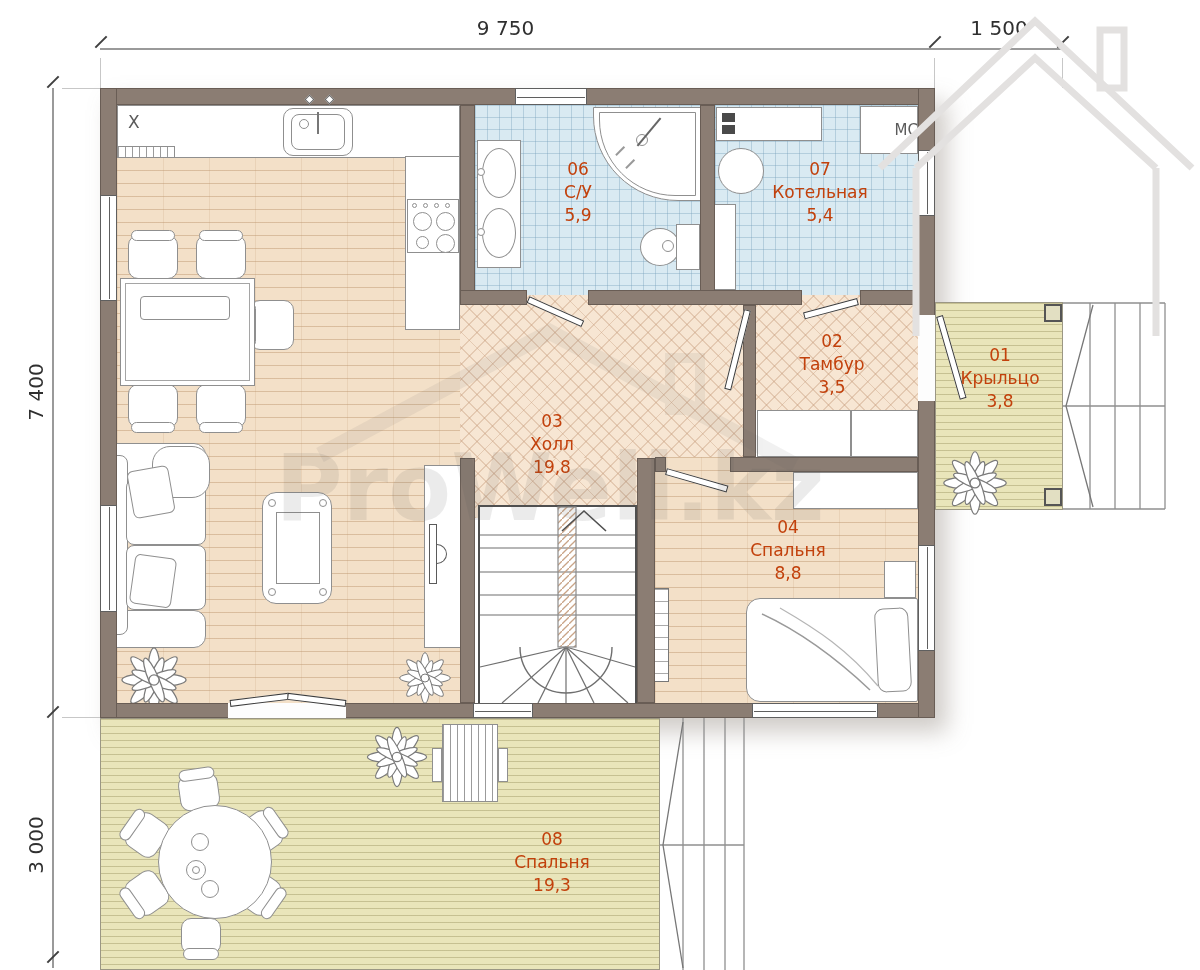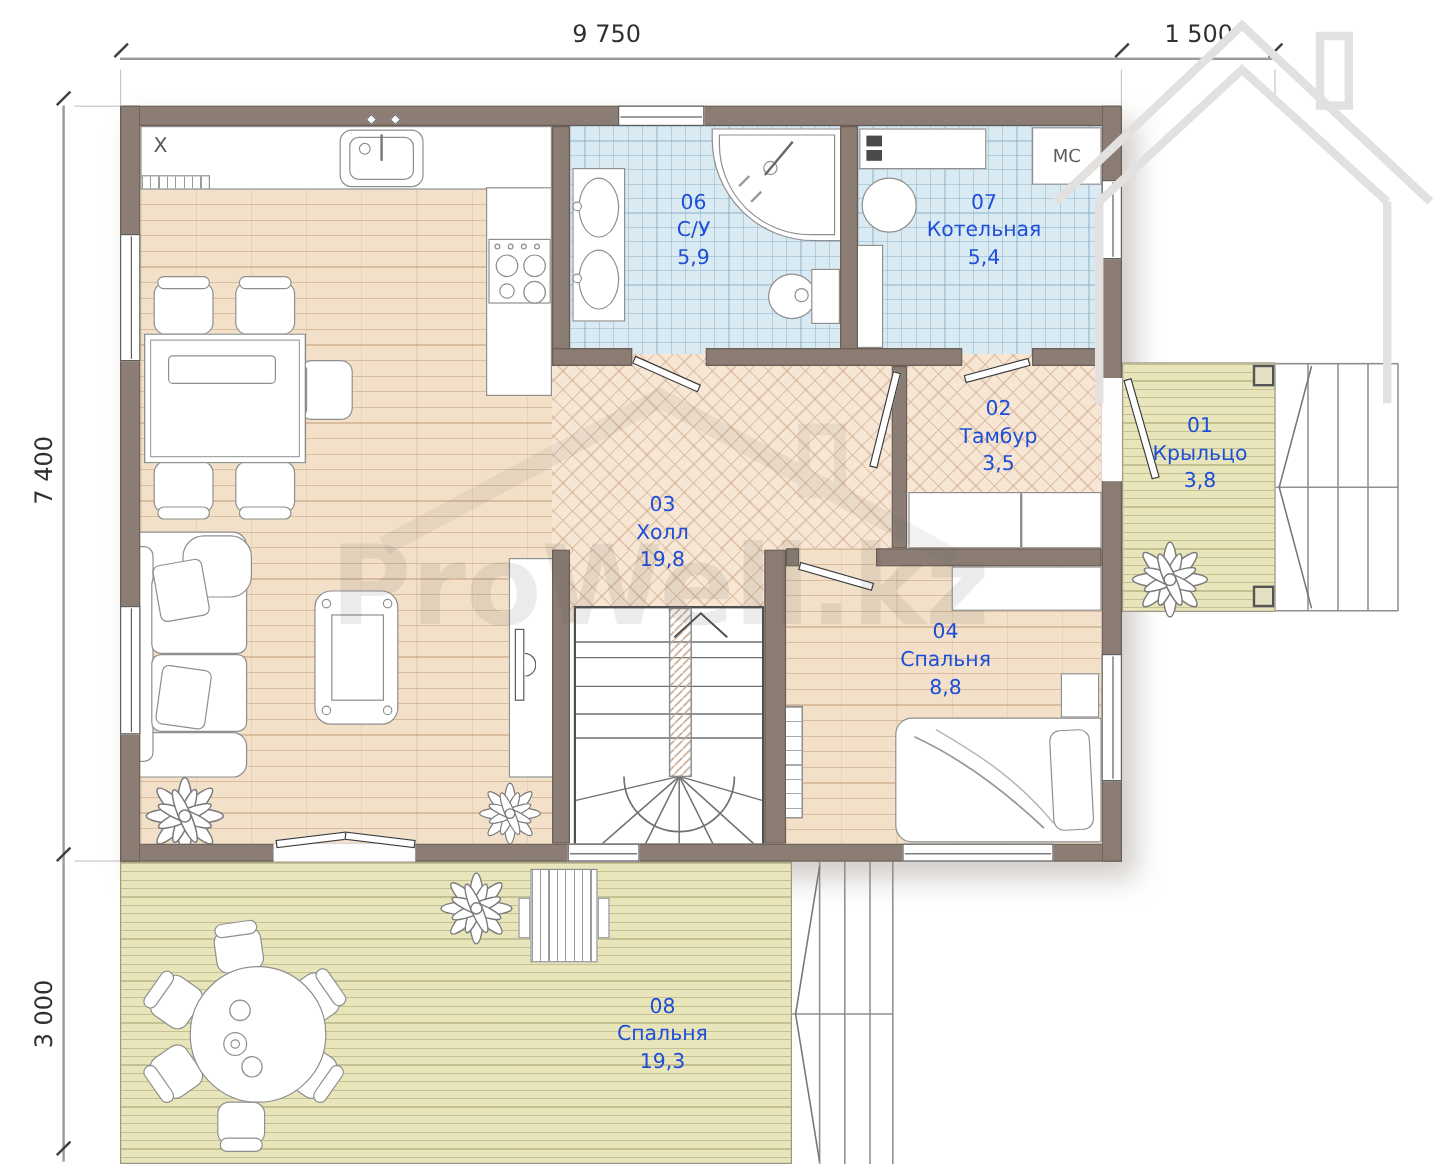--- a/index.html
+++ b/index.html
@@ -41,21 +41,21 @@
   .dchair::after{content:"";position:absolute;left:2px;right:2px;height:11px;background:#fff;
           border:1.5px solid #8f8f8f;border-radius:8px;box-sizing:border-box;}
   .back-top::after{top:-6px;}
   .back-bottom::after{bottom:-6px;}
   .back-left::after{left:-6px;top:2px;bottom:2px;width:11px;height:auto;right:auto;}
   .tchair{position:absolute;width:40px;height:36px;background:#fff;border:1.5px solid #8f8f8f;
           border-radius:10px;box-sizing:border-box;z-index:19;}
   .tchair::after{content:"";position:absolute;left:1px;right:1px;top:-7px;height:12px;background:#fff;
           border:1.5px solid #8f8f8f;border-radius:9px;box-sizing:border-box;}
   
-  .room-label{position:absolute;transform:translateX(-50%);text-align:center;color:#1d4ed8;
+  .room-label{position:absolute;transform:translateX(-50%);text-align:center;color:#c2410c;
       font-size:17px;line-height:23px;white-space:nowrap;z-index:50;}
   .dim{position:absolute;color:#2f2f2f;font-size:20px;z-index:50;white-space:nowrap;}
   .dim.center{text-align:center;}
   .vert{transform:translate(-50%,-50%) rotate(-90deg);}
   .dimline{position:absolute;background:#9a9a9a;z-index:49;}
   .ext{position:absolute;background:#c7c7c7;z-index:48;}
   .tick{position:absolute;width:16px;height:2px;background:#3f3f3f;transform:rotate(-45deg);z-index:51;}
   .marker{position:absolute;color:#5b5b5b;z-index:21;}
   .shadowbox{position:absolute;z-index:1;box-shadow:12px 14px 22px rgba(120,108,96,.35);}
   .wm{position:absolute;z-index:60;pointer-events:none;}
@@ -143,21 +143,21 @@
   <div class="furn circ" style="left:640px;top:228px;width:40px;height:38px;"></div>
   <div class="furn circ" style="left:662px;top:240px;width:12px;height:12px;"></div>
   <div class="furn noround" style="left:676px;top:224px;width:24px;height:46px;"></div>
 
   <div class="furn noround" style="left:716px;top:107px;width:106px;height:34px;"></div>
   <div class="abs" style="left:722px;top:113px;width:13px;height:9px;background:#4a4a4a;z-index:21;"></div>
   <div class="abs" style="left:722px;top:125px;width:13px;height:9px;background:#4a4a4a;z-index:21;"></div>
   <div class="furn circ" style="left:718px;top:148px;width:46px;height:46px;"></div>
   <div class="furn noround" style="left:714px;top:204px;width:22px;height:86px;"></div>
   <div class="furn noround" style="left:860px;top:106px;width:58px;height:48px;"></div>
-  <div class="marker" style="left:860px;top:106px;width:58px;height:48px;line-height:48px;text-align:center;font-size:15px;">МС</div>
+  <div class="marker" style="left:860px;top:106px;width:58px;height:48px;line-height:48px;text-align:right;font-size:15px;">МС</div>
 
   <div class="furn noround" style="left:757px;top:410px;width:161px;height:47px;"></div>
   <div class="abs" style="left:850px;top:411px;width:1.5px;height:45px;background:#8f8f8f;z-index:21;"></div>
 
   <div class="furn noround" style="left:793px;top:472px;width:125px;height:37px;"></div>
   <div class="furn noround" style="left:884px;top:561px;width:32px;height:37px;"></div>
   <div class="furn" style="left:746px;top:598px;width:172px;height:104px;border-radius:14px 2px 2px 14px;"></div>
   <svg class="abs" style="left:746px;top:598px;width:172px;height:104px;z-index:21;" viewBox="0 0 172 104">
     <path d="M16,16 C55,34 90,60 124,92" stroke="#9a9a9a" fill="none" stroke-width="1.5"></path>
     <path d="M34,10 C72,32 102,52 132,88" stroke="#b5b5b5" fill="none" stroke-width="1.2"></path>

